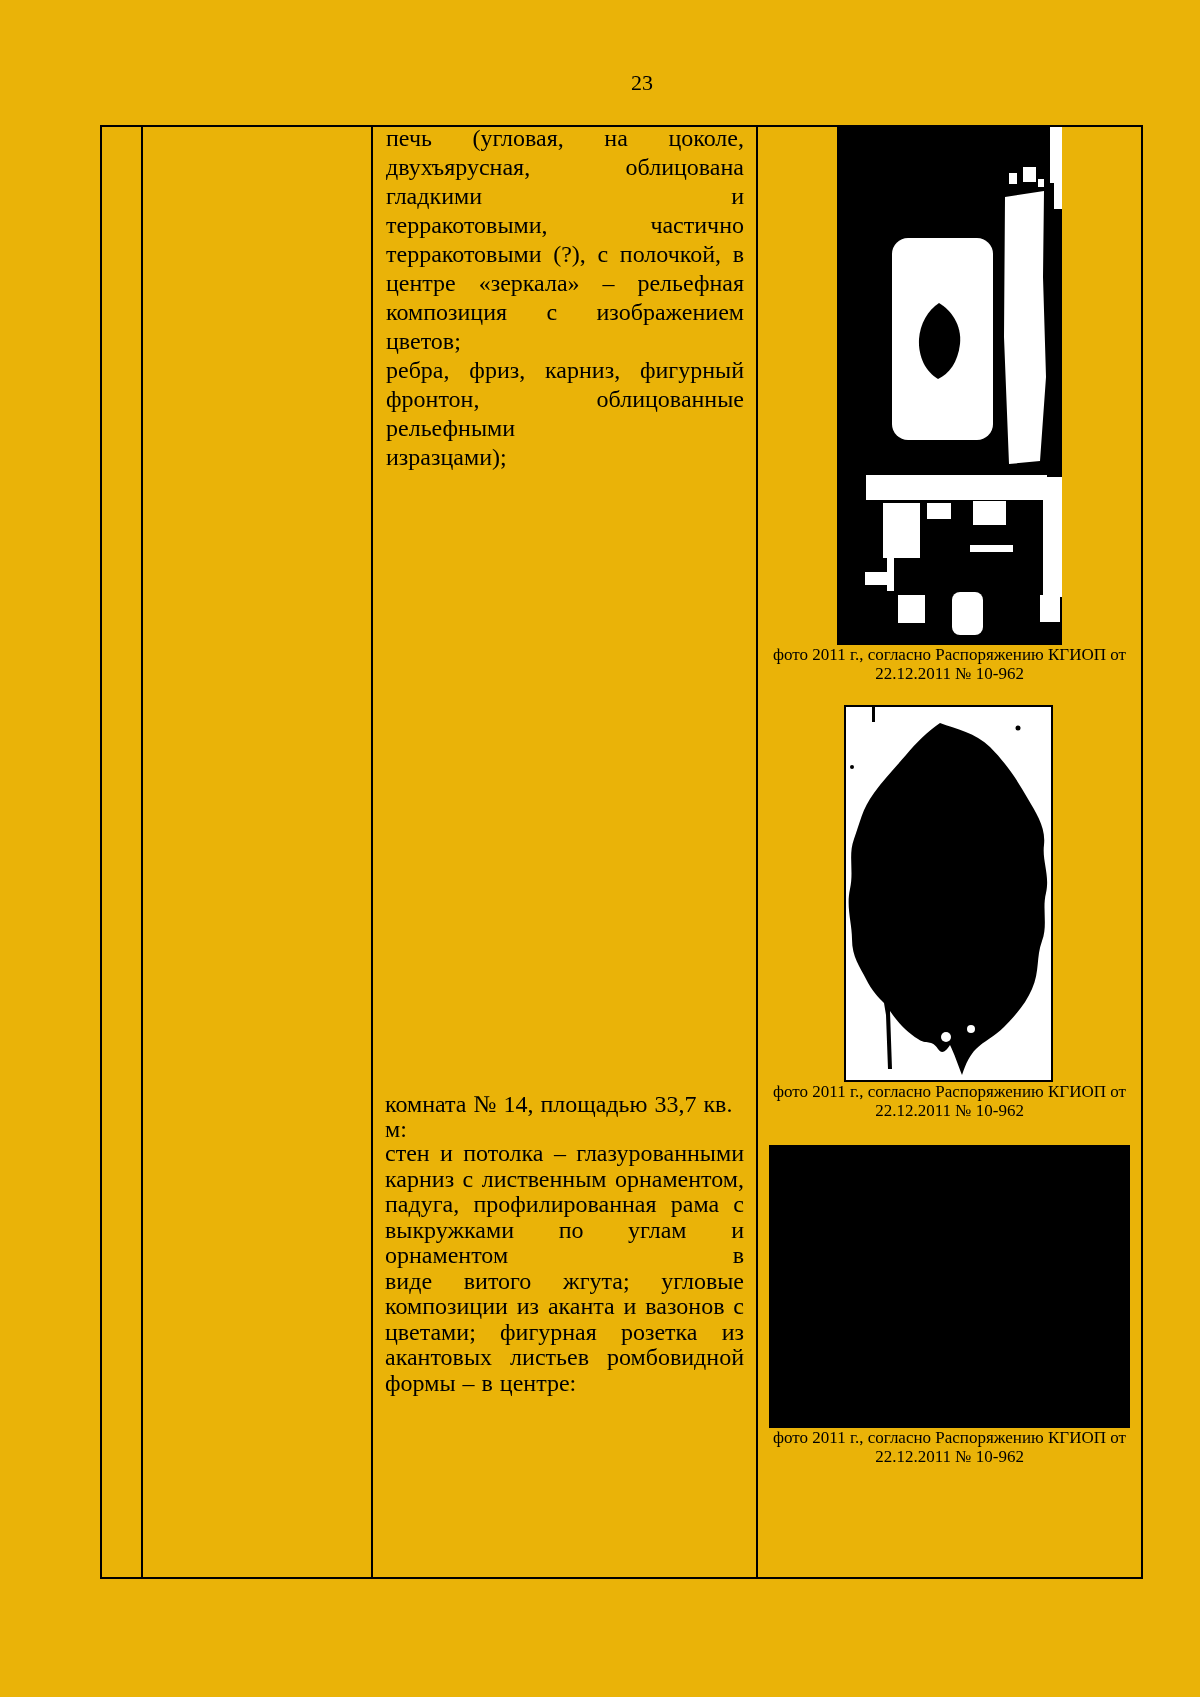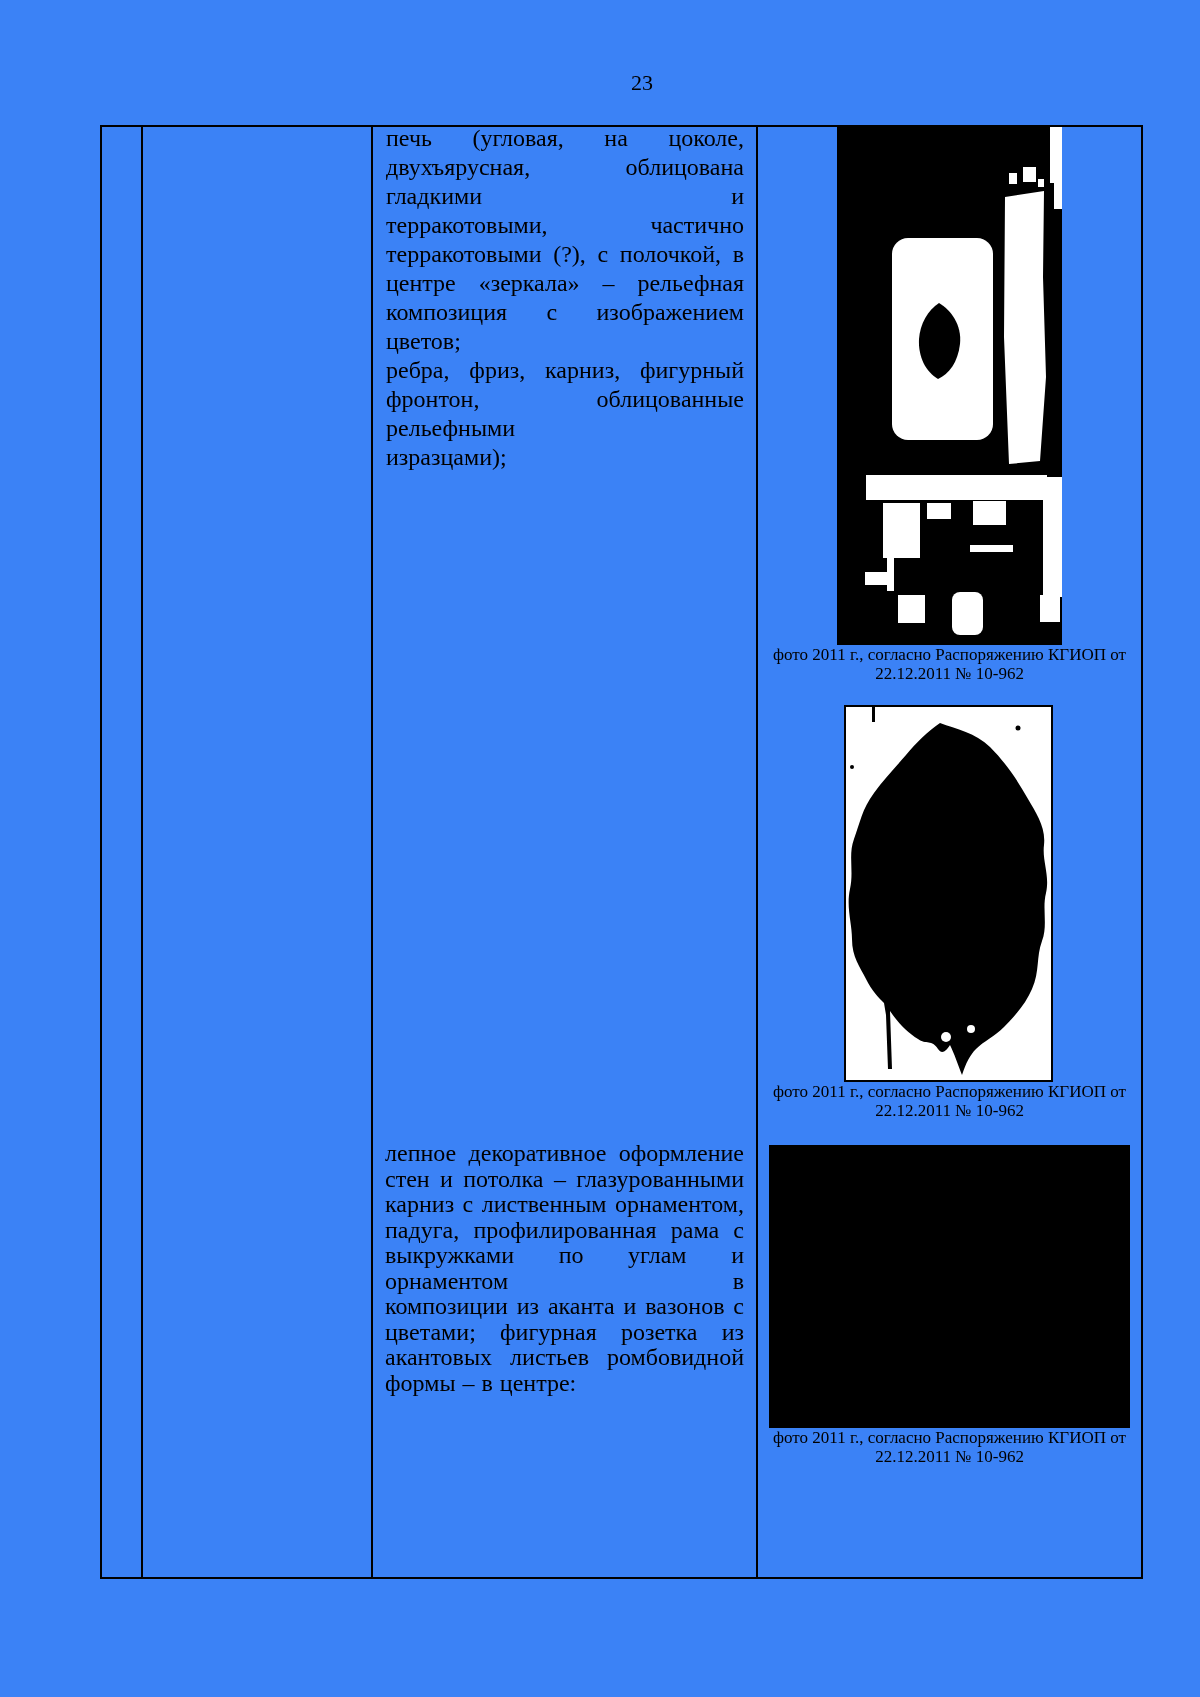--- a/index.html
+++ b/index.html
@@ -1,19 +1,19 @@
 <!DOCTYPE html>
 <html><head>
 <meta charset="utf-8">
 <style>
   html,body{margin:0;padding:0;background:#e8e8e8;}
   .page{
     position:relative;
     width:1200px;height:1697px;
-    background:#3b82f6;
+    background:#eab308;
     font-family:"Liberation Serif","DejaVu Serif",serif;
     color:#000;
     overflow:hidden;
     margin:0 auto;
   }
   .pageno{
     position:absolute;
     left:600px;top:72px;width:84px;
     text-align:center;
     font-size:22px;line-height:1;
@@ -73,27 +73,28 @@
       <div>двухъярусная, облицована гладкими и</div>
       <div>терракотовыми, частично</div>
       <div>терракотовыми (?), с полочкой, в</div>
       <div>центре «зеркала» – рельефная</div>
       <div>композиция с изображением цветов;</div>
       <div>ребра, фриз, карниз, фигурный</div>
       <div>фронтон, облицованные рельефными</div>
       <div>изразцами);</div>
     </div>
 
+  <div class="tblock block-room">комната № 14, площадью 33,7 кв. м:</div>
 
   <div class="tblock p-just block-decor">
-      <div>лепное декоративное оформление</div>
       <div>стен и потолка – глазурованными</div>
       <div>карниз с лиственным орнаментом,</div>
       <div>падуга, профилированная рама с</div>
       <div>выкружками по углам и орнаментом в</div>
+      <div>виде витого жгута; угловые</div>
       <div>композиции из аканта и вазонов с</div>
       <div>цветами; фигурная розетка из</div>
       <div>акантовых листьев ромбовидной</div>
       <div>формы – в центре:</div>
     </div>
 
   <svg class="photo photo-1" viewBox="0 0 225 518" preserveAspectRatio="none">
     <rect width="225" height="518" fill="#000"></rect>
     <rect x="213" y="0" width="12" height="56" fill="#fff"></rect>
     <rect x="217" y="54" width="8" height="28" fill="#fff"></rect>

